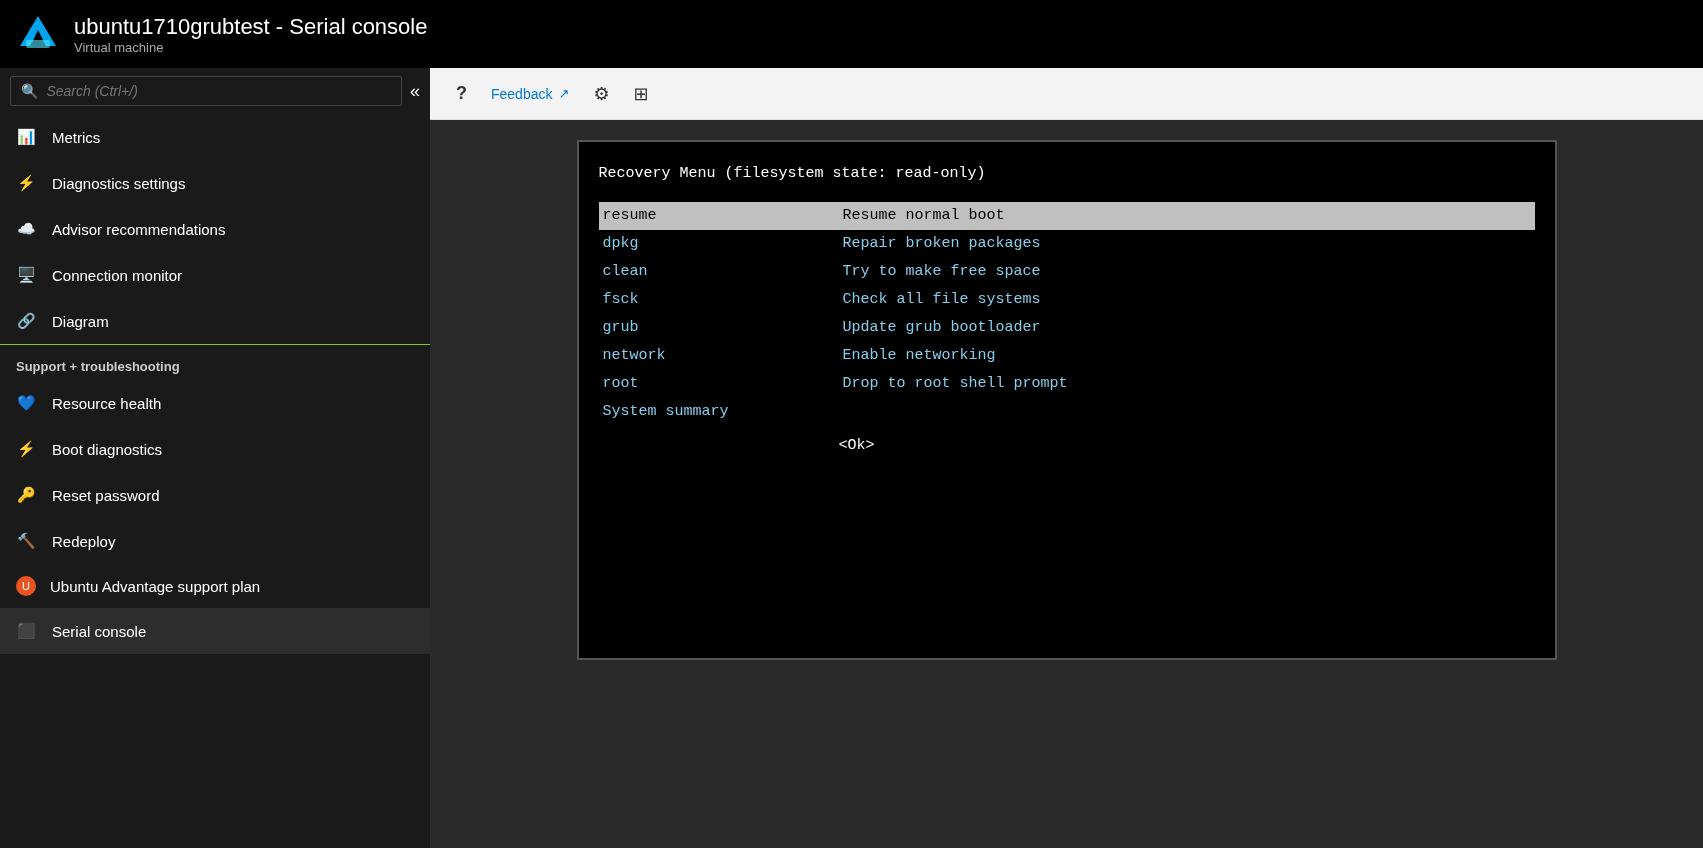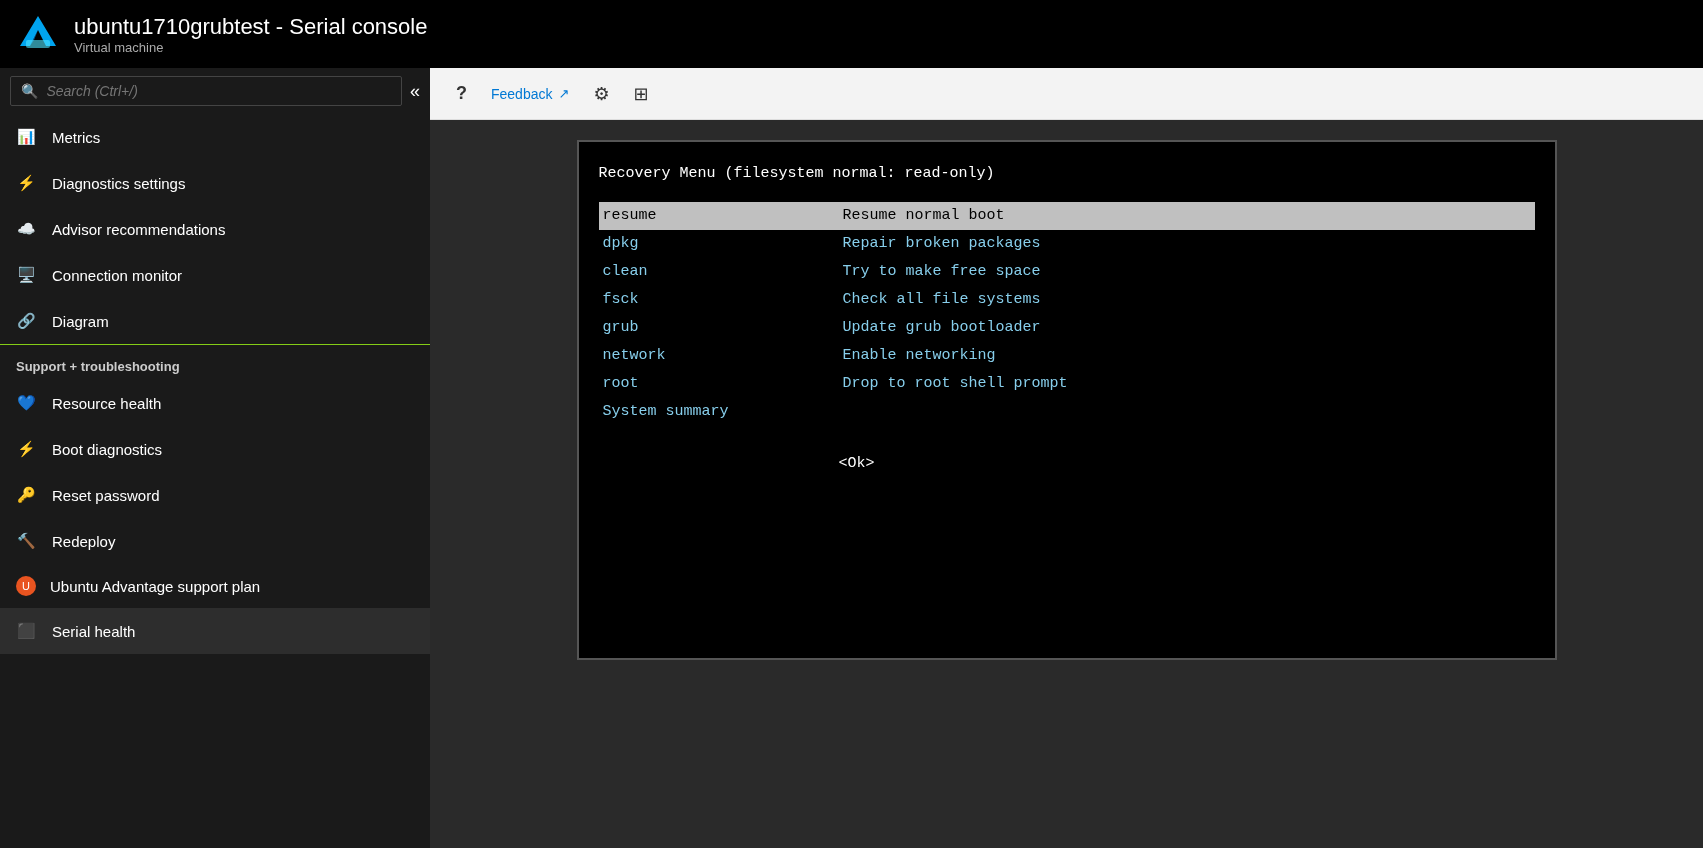--- a/index.html
+++ b/index.html
@@ -215,21 +215,21 @@
     }
     .menu-row.selected .menu-key {
       color: #000;
     }
     .menu-desc {
       color: #87ceeb;
       padding: 2px 4px;
       font-family: Liberation Mono, monospace;
     }
     .terminal-ok {
-      margin-top: 26px;
+      margin-top: 8px;
       color: #fff;
       padding-left: 240px;
     }
 
     
     .icon-blue { color: #0078d4; }
     .icon-green { color: #4caf50; }
     .icon-teal { color: #00b7c3; }
     .icon-yellow { color: #ffd700; }
     .icon-gray { color: #aaa; }
@@ -301,21 +301,21 @@
       <div class="sidebar-item">
         <span class="icon icon-blue">🔨</span>
         <span>Redeploy</span>
       </div>
       <div class="sidebar-item">
         <span class="icon icon-ubuntu" style="background:#e95420;border-radius:50%;width:20px;height:20px;display:inline-flex;align-items:center;justify-content:center;font-size:11px;color:#fff;">U</span>
         <span>Ubuntu Advantage support plan</span>
       </div>
       <div class="sidebar-item active">
         <span class="icon icon-gray">⬛</span>
-        <span>Serial health</span>
+        <span>Serial console</span>
       </div>
     </div>
   </div>
 
   <div class="content-area">
 
     <div class="toolbar">
       <button class="toolbar-btn">
         <span style="font-size:18px;font-weight:bold;">?</span>
       </button>
@@ -326,21 +326,21 @@
       <button class="toolbar-btn">
         <span style="font-size:18px;">⚙</span>
       </button>
       <button class="toolbar-btn">
         <span style="font-size:18px;">⊞</span>
       </button>
     </div>
 
     <div class="terminal-wrapper">
       <div class="terminal">
-        <div class="terminal-title">Recovery Menu (filesystem normal: read-only)</div>
+        <div class="terminal-title">Recovery Menu (filesystem state: read-only)</div>
         <div class="terminal-menu">
 
           <div class="menu-row selected">
             <span class="menu-key">resume</span>
             <span class="menu-desc">Resume normal boot</span>
           </div>
           <div class="menu-row">
             <span class="menu-key">dpkg</span>
             <span class="menu-desc">Repair broken packages</span>
           </div>

